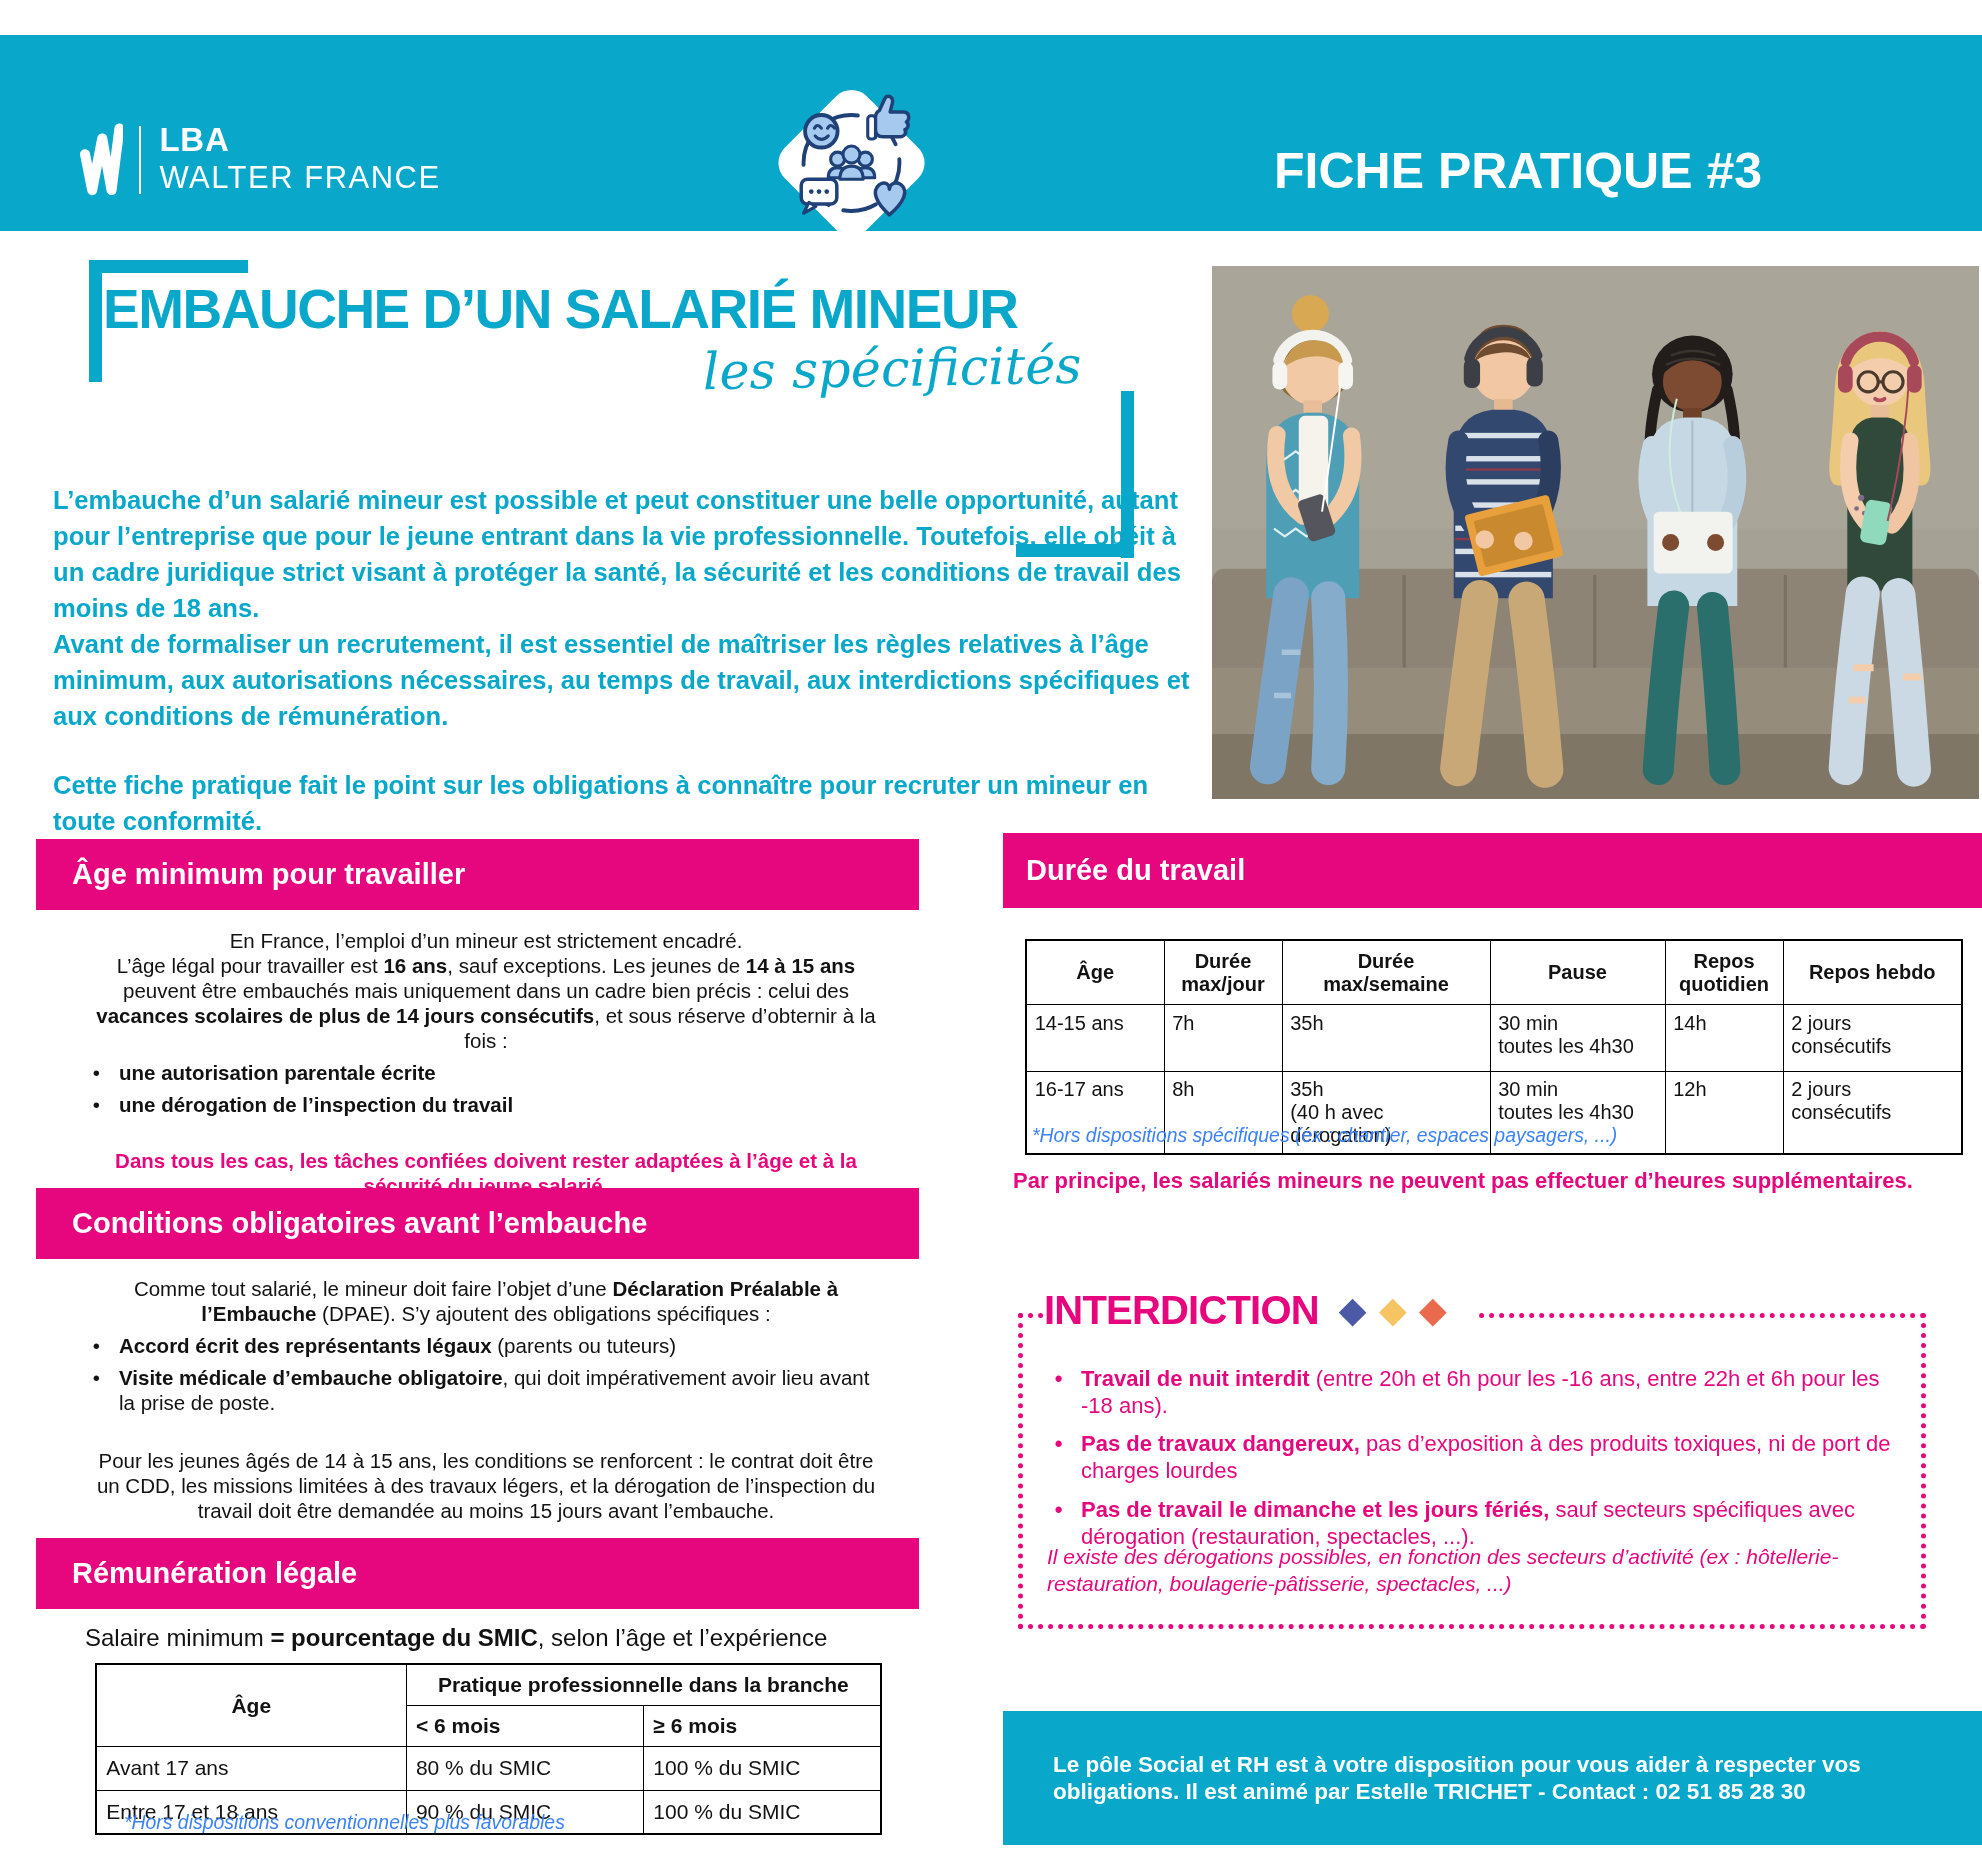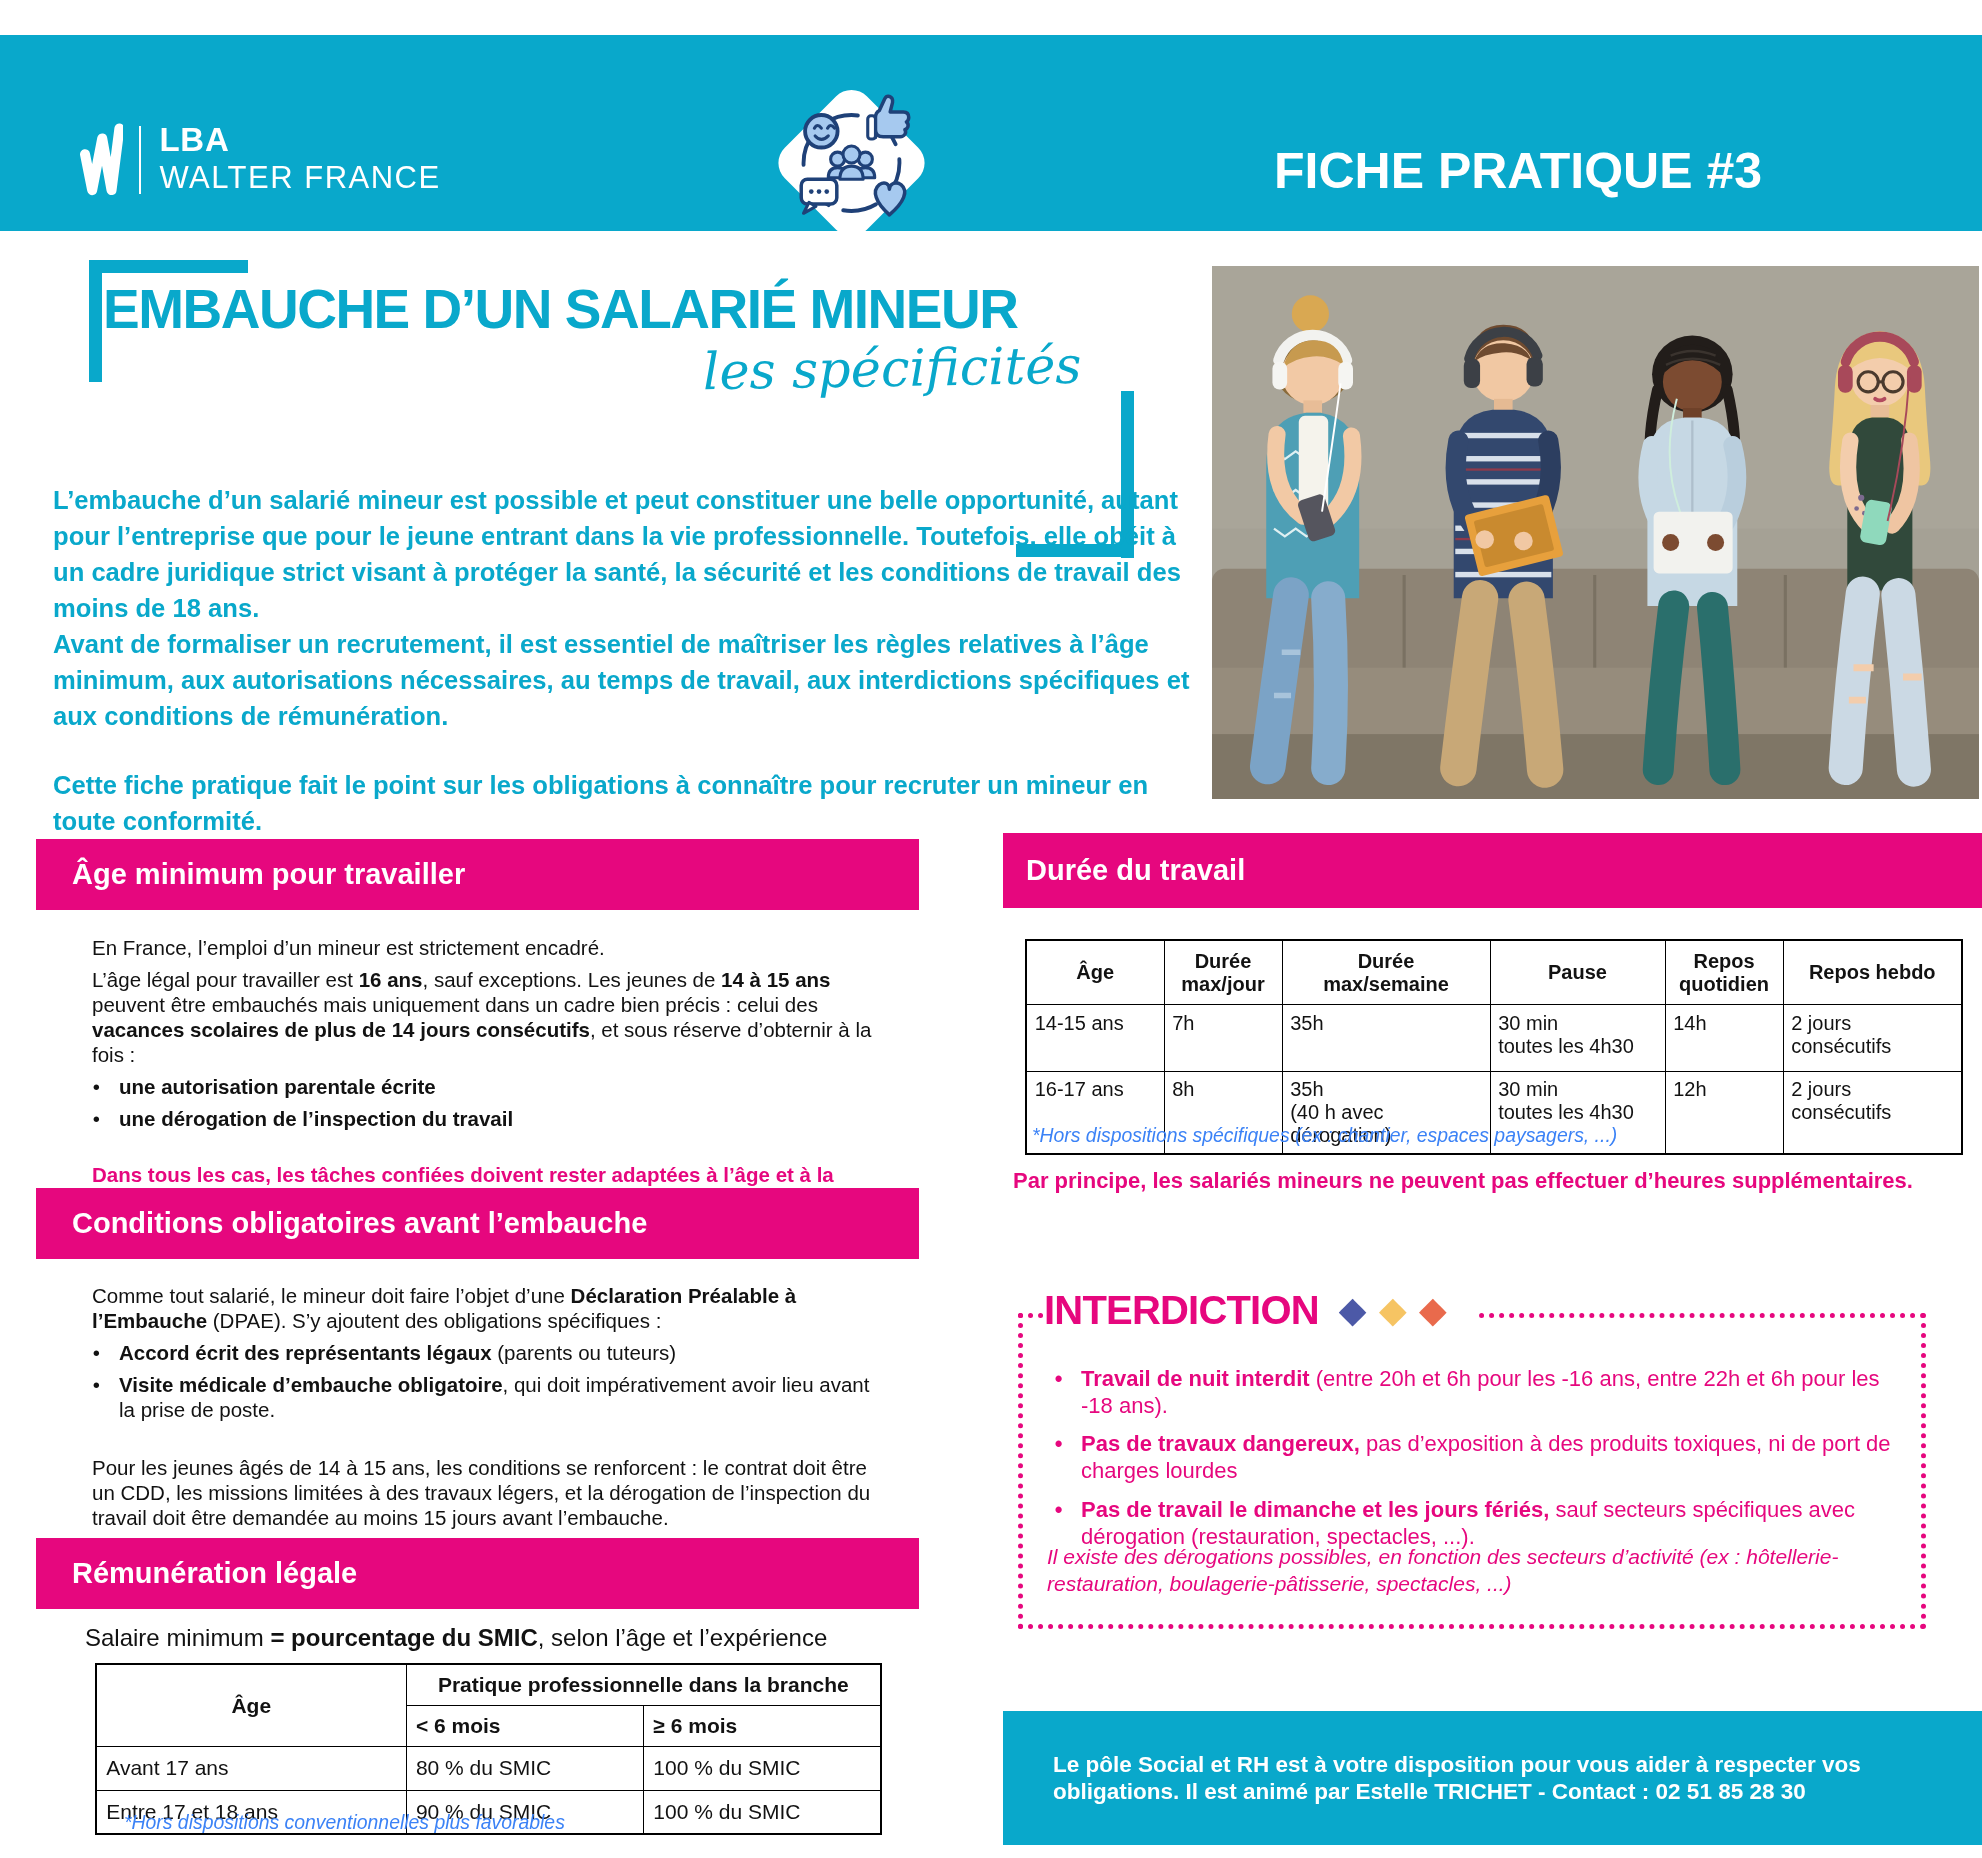--- a/index.html
+++ b/index.html
@@ -33,21 +33,21 @@
   .photo{position:absolute;left:1212px;top:266px;width:767px;height:533px;}
 
   
   .secbar{position:absolute;background:#E6077E;color:#ffffff;font-size:29px;font-weight:bold;
           display:flex;align-items:center;}
   .secbar-left{left:0;width:883px;height:71px;padding-left:36px;box-sizing:border-box;margin-left:36px;}
   .secbar-right{left:1003px;width:980px;height:75px;padding-left:23px;box-sizing:border-box;}
 
   
   .body-txt{position:absolute;left:85px;width:802px;font-size:20.5px;line-height:25px;color:#121212;}
-  .body-txt p{margin:7px;}
+  .body-txt p{margin:0;text-align:center;}
   ul.plain{list-style:none;margin:4.6px 0 0 0;padding:0;}
   ul.plain li{display:flex;margin-top:7px;}
   ul.plain .dot{width:34px;flex:0 0 34px;text-align:left;padding-left:7.7px;box-sizing:border-box;}
   .pink-text{color:#E6077E;font-weight:bold;}
   .note-italic{position:absolute;font-size:19.4px;font-style:italic;color:#3b82f6;}
 
   
   table{border-collapse:collapse;}
   .sal-table{position:absolute;left:95px;top:1663px;width:787px;table-layout:fixed;
              font-size:21px;}

